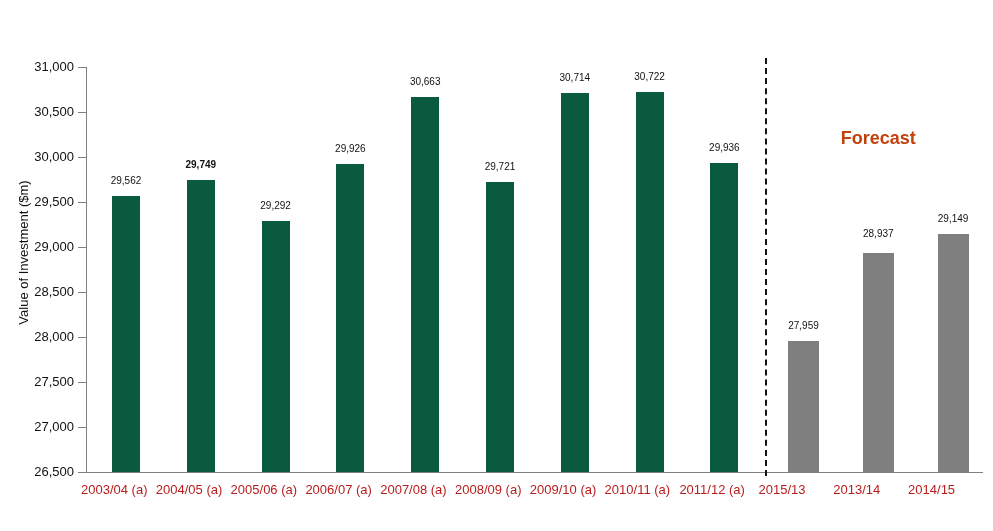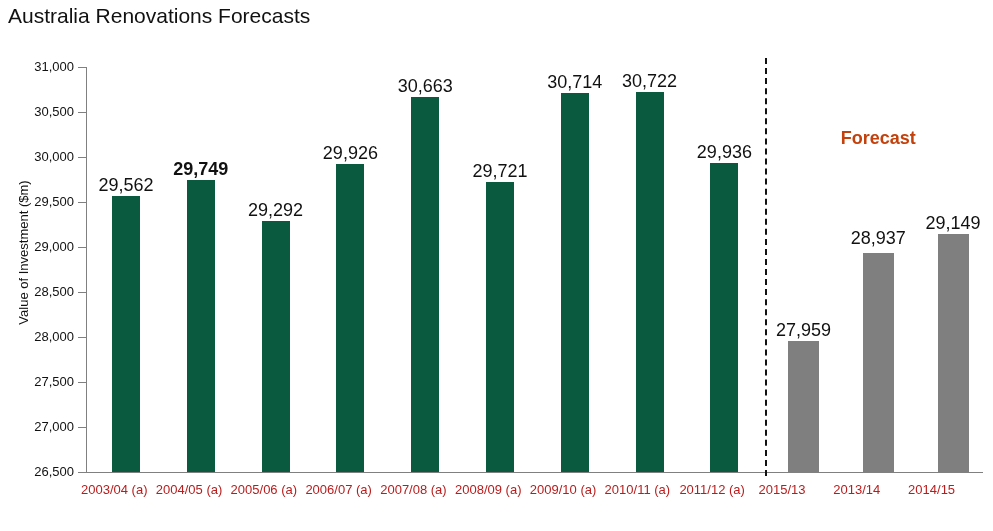--- a/index.html
+++ b/index.html
@@ -18,35 +18,34 @@
   .vaxis{left:86px;top:67px;width:1px;height:406px;}
   .haxis{left:86px;top:472px;width:897px;height:1px;}
   .tick{position:absolute;left:78px;width:8px;height:1px;background:#808080;}
 
   .ytick-label{position:absolute;right:0;width:72px;text-align:right;font-size:13px;color:#111;white-space:nowrap;}
 
   .bar{position:absolute;bottom:59px;}
   .bar.actual{background:#0a5a40;}
   .bar.forecast{background:#7f7f7f;}
 
-  .bar-label{position:absolute;font-size:18px;color:#111;text-align:center;white-space:nowrap;}
+  .bar-label{position:absolute;font-size:10px;color:#111;text-align:center;white-space:nowrap;}
 
   .xtick-label{position:absolute;top:482px;font-size:13px;color:#b91c1c;text-align:left;white-space:nowrap;}
 
   .divider{position:absolute;left:765px;top:58px;width:0;height:418px;
            border-left:2px dashed #111;}
 
   .forecast-note{position:absolute;font-size:18px;font-weight:bold;color:#c2410c;text-align:center;white-space:nowrap;}
 </style>
 </head>
 <body>
 
 <div id="root">
 
-  <div class="title">Australia Renovations Forecasts</div>
 
   <div class="ylabel">Value of Investment ($m)</div>
 
   <div class="plot">
     <div class="axis-line vaxis"></div>
     <div class="axis-line haxis"></div>
     <div id="ticks">
         <div class="tick" style="top: 67px;"></div>
         <div class="ytick-label" style="top: 59px; left: 2px;">31,000</div>
         <div class="tick" style="top: 112px;"></div>

